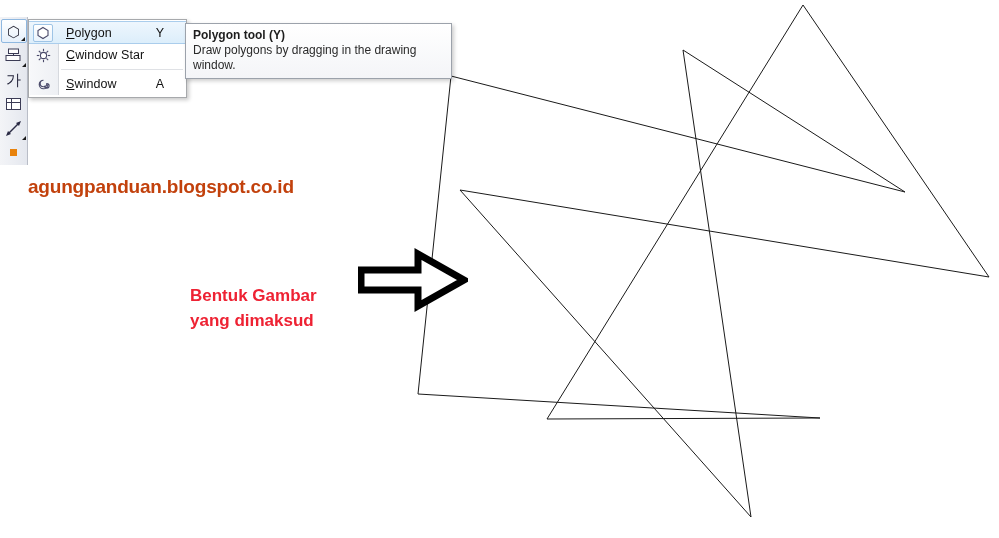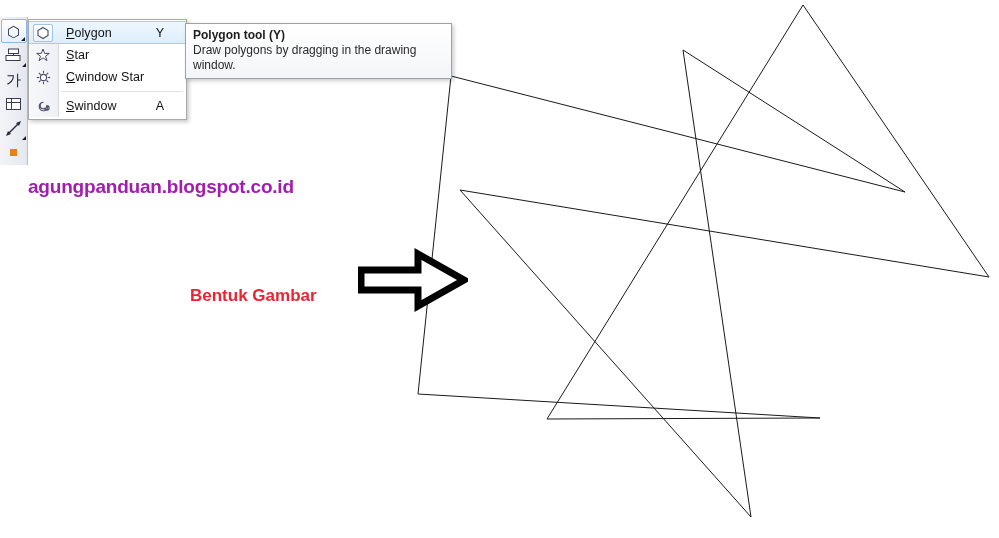--- a/index.html
+++ b/index.html
@@ -203,21 +203,21 @@
     line-height: 15px;
   }
 
   
   .watermark {
     position: absolute;
     left: 28px;
     top: 176px;
     font-size: 19px;
     font-weight: bold;
-    color: #a21caf;
+    color: #c2410c;
     letter-spacing: -0.2px;
     white-space: nowrap;
   }
 
   
   .caption {
     position: absolute;
     left: 190px;
     top: 255px;
     font-size: 17px;
@@ -299,31 +299,20 @@
         <span class="mi-icon-box">
           <svg width="14" height="14" viewBox="0 0 14 14">
               <polygon points="7,1.5 12,4.5 12,9.5 7,12.5 2,9.5 2,4.5" fill="#ffffff" stroke="#4a4a6a" stroke-width="1.1"></polygon>
             </svg>
         </span>
       </span>
       <span class="mi-label"><u>P</u><span><span id="lbl0">olygon</span></span></span>
       <span class="mi-key">Y</span>
     </div>
 
-    <div class="menu-item">
-      <span class="mi-icon">
-        <span class="mi-icon-box">
-          <svg width="14" height="14" viewBox="0 0 14 14">
-              <polygon points="7,1 8.6,5.4 13.3,5.4 9.5,8.2 11,12.6 7,9.9 3,12.6 4.5,8.2 0.7,5.4 5.4,5.4" fill="#ffffff" stroke="#4a4a6a" stroke-width="1"></polygon>
-            </svg>
-        </span>
-      </span>
-      <span class="mi-label"><u>S</u><span id="lbl1">tar</span></span>
-      <span class="mi-key"></span>
-    </div>
 
     <div class="menu-item">
       <span class="mi-icon">
         <span class="mi-icon-box">
           <svg width="15" height="15" viewBox="0 0 15 15">
             <g stroke="#4a4a6a" stroke-width="1.1" fill="none">
               <circle cx="7.5" cy="7.5" r="3.1" fill="#ffffff"></circle>
               <line x1="7.5" y1="0.8" x2="7.5" y2="3.2"></line>
                 <line x1="7.5" y1="11.8" x2="7.5" y2="14.2"></line>
               <line x1="0.8" y1="7.5" x2="3.2" y2="7.5"></line>
@@ -358,20 +347,21 @@
 
   <div class="tooltip">
     <div class="tt-title">Polygon tool (Y)</div>
     <div class="tt-body">Draw polygons by dragging in the drawing window.</div>
   </div>
 
   <div class="watermark">agungpanduan.blogspot.co.id</div>
 
   <div class="caption" style="color: rgb(238, 34, 51); margin-top: 28px;">
     <div>Bentuk Gambar</div>
+    <div>yang dimaksud</div>
   </div>
 
   <div class="arrow-wrap">
     <svg width="110" height="64" viewBox="0 0 110 64">
       <polygon points="3,22 60,22 60,6 106,32 60,58 60,42 3,42" fill="#ffffff" stroke="#000000" stroke-width="7" stroke-linejoin="miter"></polygon>
     </svg>
   </div>
 
 </div>
 

